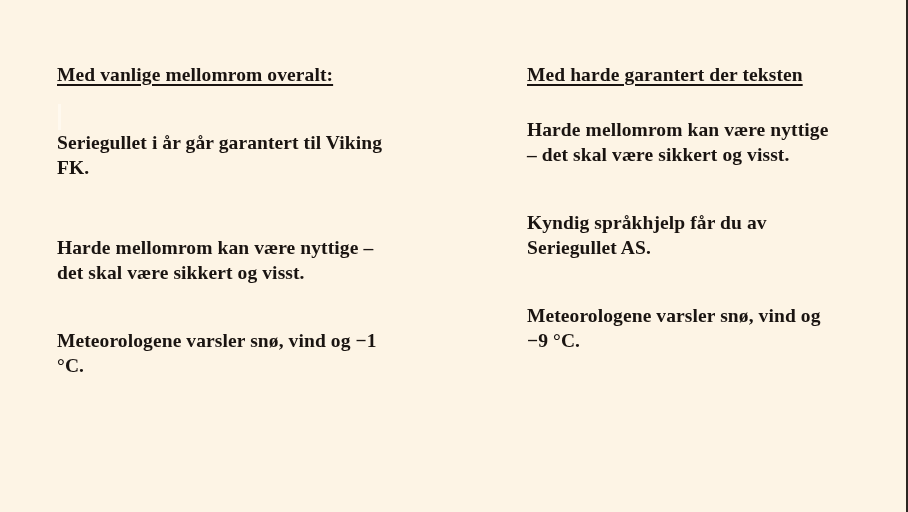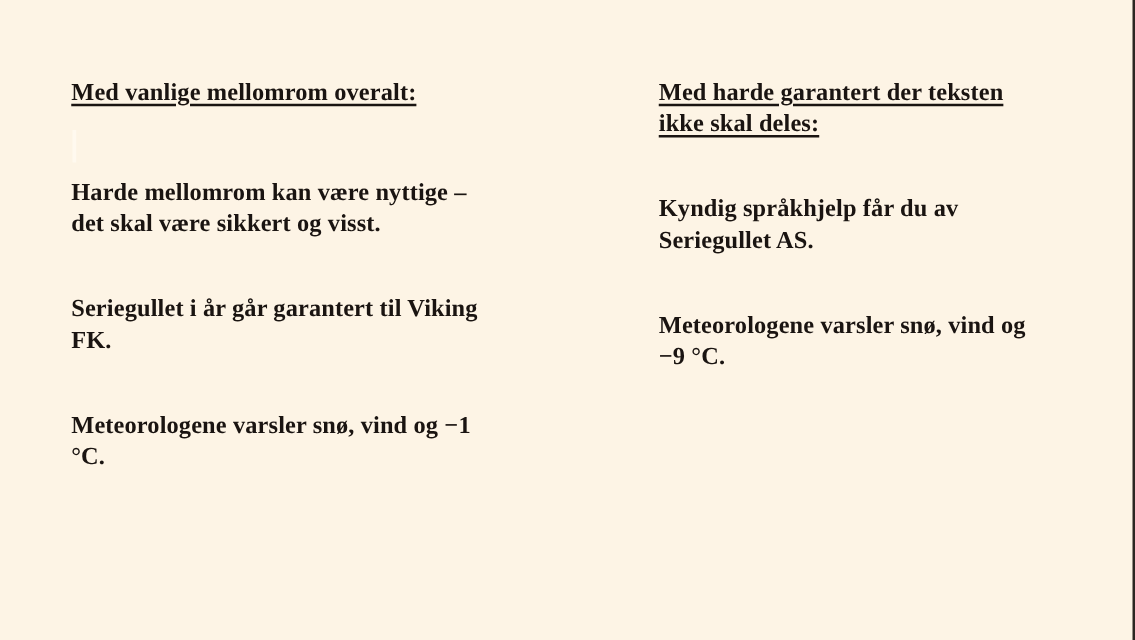--- a/index.html
+++ b/index.html
@@ -86,31 +86,33 @@
 </style>
 </head>
 <body>
 
 <div class="slide">
 
   <div class="columns">
 
     <div class="column column-left">
       <p class="col-heading"><span class="u">Med vanlige mellomrom overalt:</span></p>
+      <p class="para para-2">Seriegullet i år går garantert til Viking
+FK.</p>
       <p class="para para-1">Harde mellomrom kan være nyttige –
 det skal være sikkert og visst.</p>
-      <p class="para para-2">Seriegullet i år går garantert til Viking
-FK.</p>
       <p class="para para-4">Meteorologene varsler snø, vind og −1
 °C.</p>
 
     </div>
 
     <div class="column column-right">
-      <p class="col-heading"><span class="u">Med harde garantert der teksten</span><br><span class="u">ikke skal deles:</span></p>
+      <p class="col-heading"><span class="u">Med harde garantert der teksten</span><br></p>
+      <p class="para para-1">Harde mellomrom kan være nyttige
+– det skal være sikkert og visst.</p>
       <p class="para para-3">Kyndig språkhjelp får du av
 Seriegullet AS.</p>
       <p class="para para-4">Meteorologene varsler snø, vind og
 −9 °C.</p>
 
     </div>
 
   </div>
 
   <div class="caret-artifact"></div>

